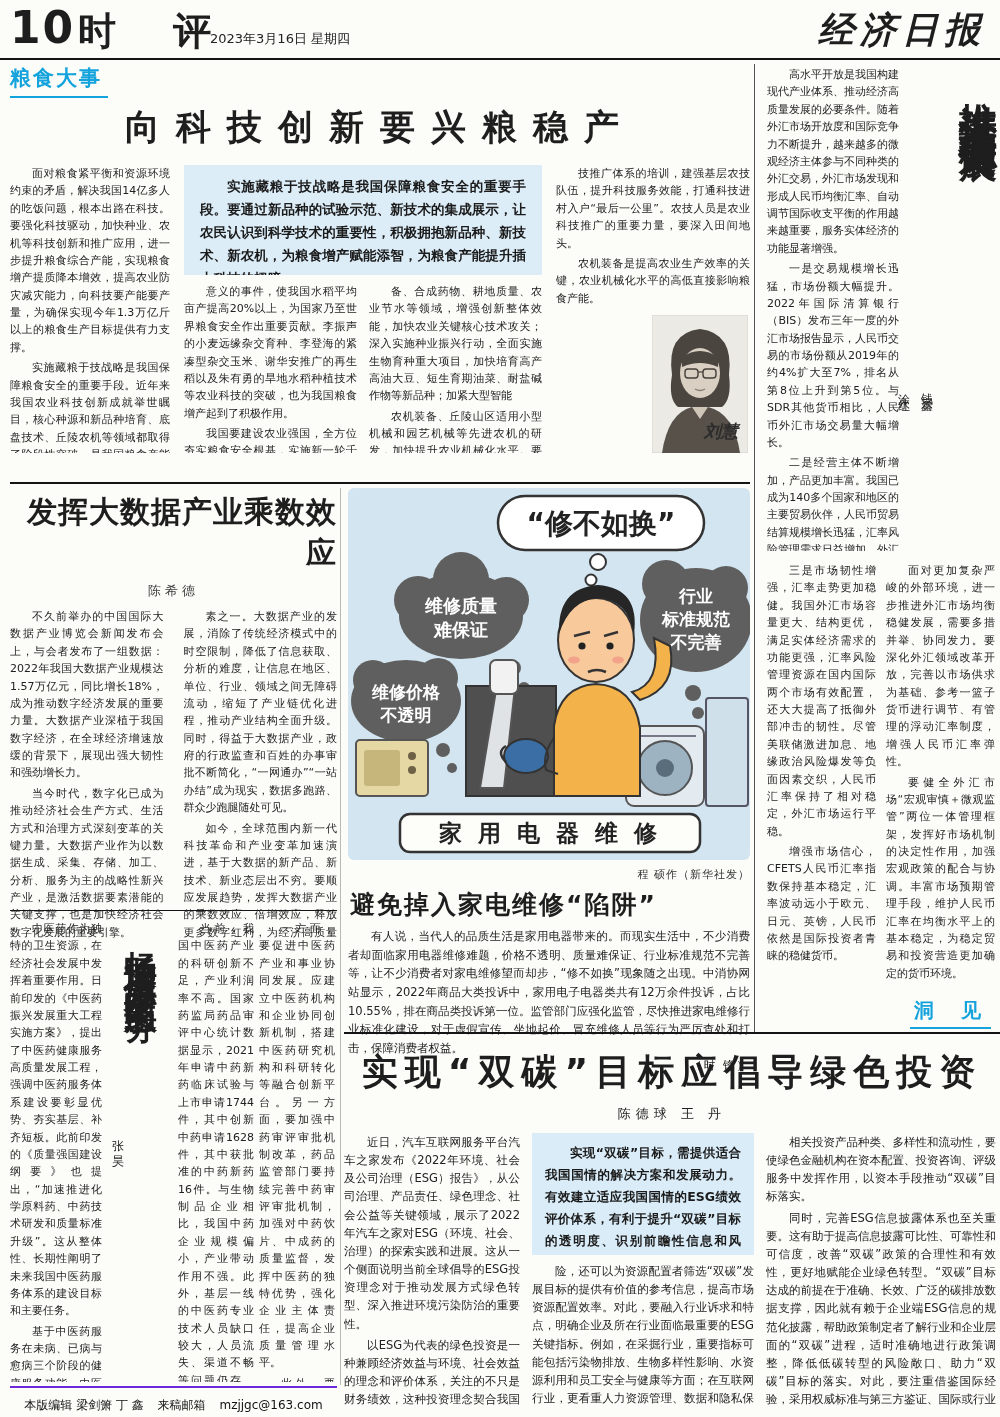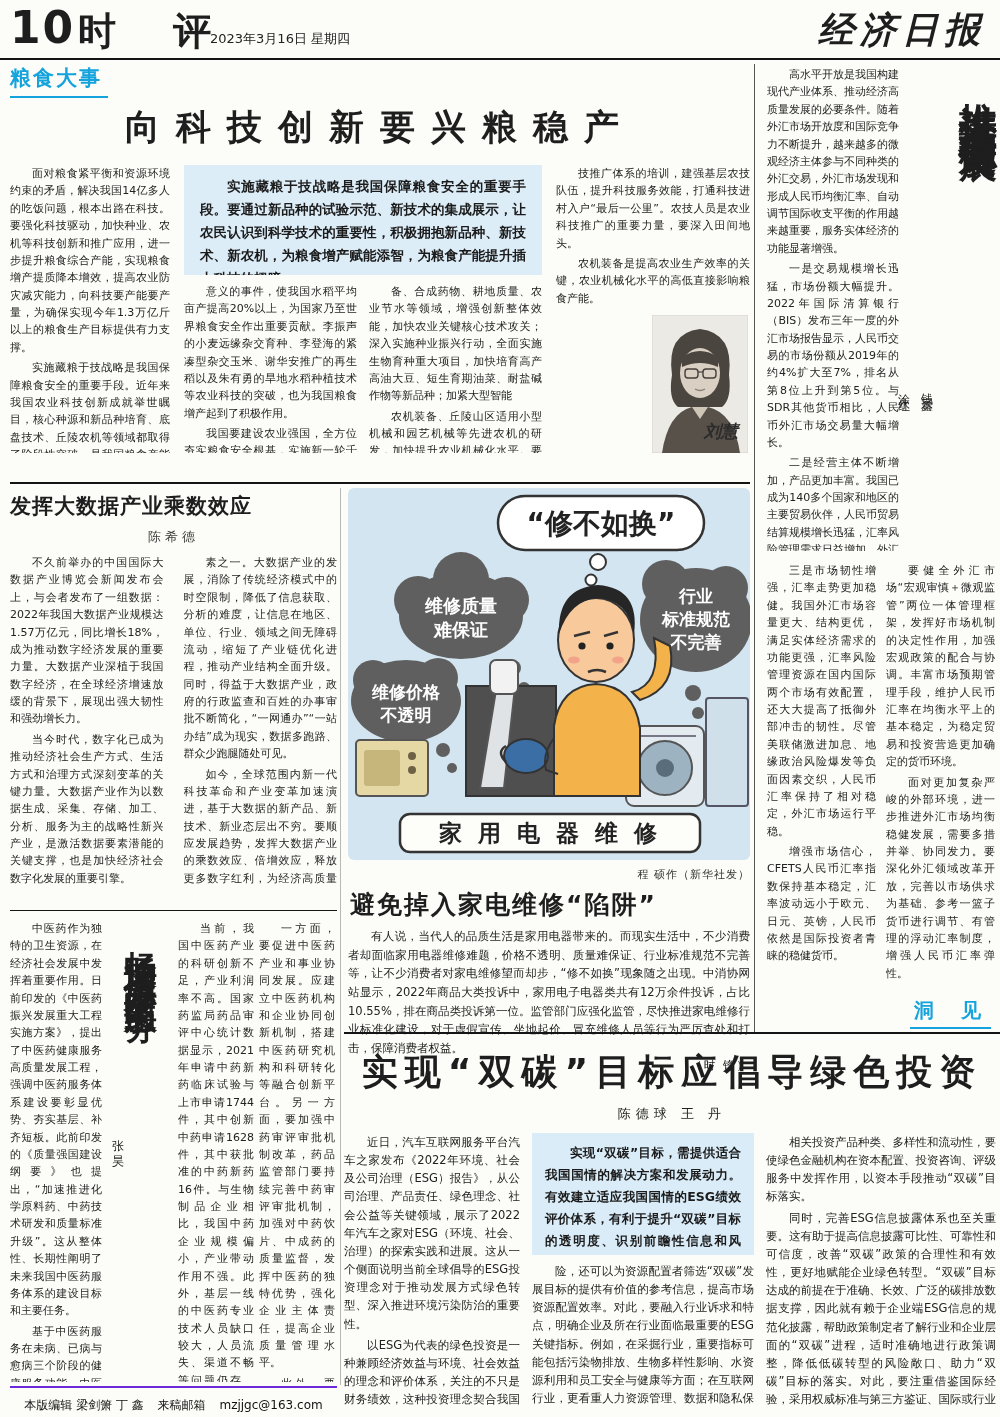--- a/index.html
+++ b/index.html
@@ -37,21 +37,21 @@
        font-size:38px;font-weight:900;letter-spacing:4px;line-height:1.05;margin:0;}
   .fxauth{position:absolute;left:134px;top:320px;height:160px;writing-mode:vertical-rl;
        font-size:12px;color:#222;letter-spacing:3px;}
   .fxauth span{display:block;margin-left:6px;}
   .fxcols{position:absolute;left:12px;top:498px;width:228px;height:432px;display:flex;gap:10px;}
   .fxcols>div{width:109px;height:432px;}
   .dj{position:absolute;right:10px;bottom:4px;color:#14a3dd;font-size:20px;font-weight:900;
       letter-spacing:10px;border-bottom:2.5px solid #14a3dd;padding:0 0 3px 4px;}
   
   .bigdata{position:absolute;left:10px;top:488px;width:327px;height:422px;border-bottom:1.5px solid #141414;}
-  .bigdata h2{margin:4px 0 0 0;text-align:left;font-size:21px;font-weight:900;letter-spacing:1px;
+  .bigdata h2{margin:4px 0 0 0;text-align:right;font-size:30px;font-weight:900;letter-spacing:1px;
       font-family:"DejaVu Serif","Liberation Serif",serif;}
   .bigdata .byline{text-align:center;font-size:13px;margin:8px 0 8px 0;letter-spacing:4px;color:#404040;}
   .bdcols{display:flex;gap:20px;height:330px;}
   .bdcols>div{width:156px;height:330px;}
   
   .vrule{position:absolute;left:340px;top:488px;width:0;height:897px;border-left:1px solid #b9b9b4;}
   
   .cart{position:absolute;left:348px;top:488px;width:402px;height:542px;}
   .credit{text-align:right;font-size:11px;color:#333;margin-top:3px;letter-spacing:1px;}
   .cart h3{margin:6px 0 6px 2px;font-size:25px;font-weight:900;letter-spacing:2px;}
@@ -151,22 +151,22 @@
     <div class="fxauth">
       <span>钱宗鑫</span>
       <span>涂永红</span>
     </div>
     <div class="fxcols">
       <div class="bd colclip">
           <p>三是市场韧性增强，汇率走势更加稳健。我国外汇市场容量更大、结构更优，满足实体经济需求的功能更强，汇率风险管理资源在国内国际两个市场有效配置，还大大提高了抵御外部冲击的韧性。尽管美联储激进加息、地缘政治风险爆发等负面因素交织，人民币汇率保持了相对稳定，外汇市场运行平稳。</p>
           <p>增强市场信心，CFETS人民币汇率指数保持基本稳定，汇率波动远小于欧元、日元、英镑，人民币依然是国际投资者青睐的稳健货币。</p>
         </div>
       <div class="bd colclip">
+          <p>面对更加复杂严峻的外部环境，进一步推进外汇市场均衡稳健发展，需要多措并举、协同发力。要深化外汇领域改革开放，完善以市场供求为基础、参考一篮子货币进行调节、有管理的浮动汇率制度，增强人民币汇率弹性。</p>
           <p>要健全外汇市场“宏观审慎＋微观监管”两位一体管理框架，发挥好市场机制的决定性作用，加强宏观政策的配合与协调。丰富市场预期管理手段，维护人民币汇率在均衡水平上的基本稳定，为稳定贸易和投资营造更加确定的货币环境。</p>
-          <p>面对更加复杂严峻的外部环境，进一步推进外汇市场均衡稳健发展，需要多措并举、协同发力。要深化外汇领域改革开放，完善以市场供求为基础、参考一篮子货币进行调节、有管理的浮动汇率制度，增强人民币汇率弹性。</p>
         </div>
     </div>
     <span class="dj">洞 见</span>
   </div>
 
   <div class="bigdata">
     <h2>发挥大数据产业乘数效应</h2>
     <div class="byline">陈希德</div>
     <div class="bdcols">
       <div class="bd colclip">

